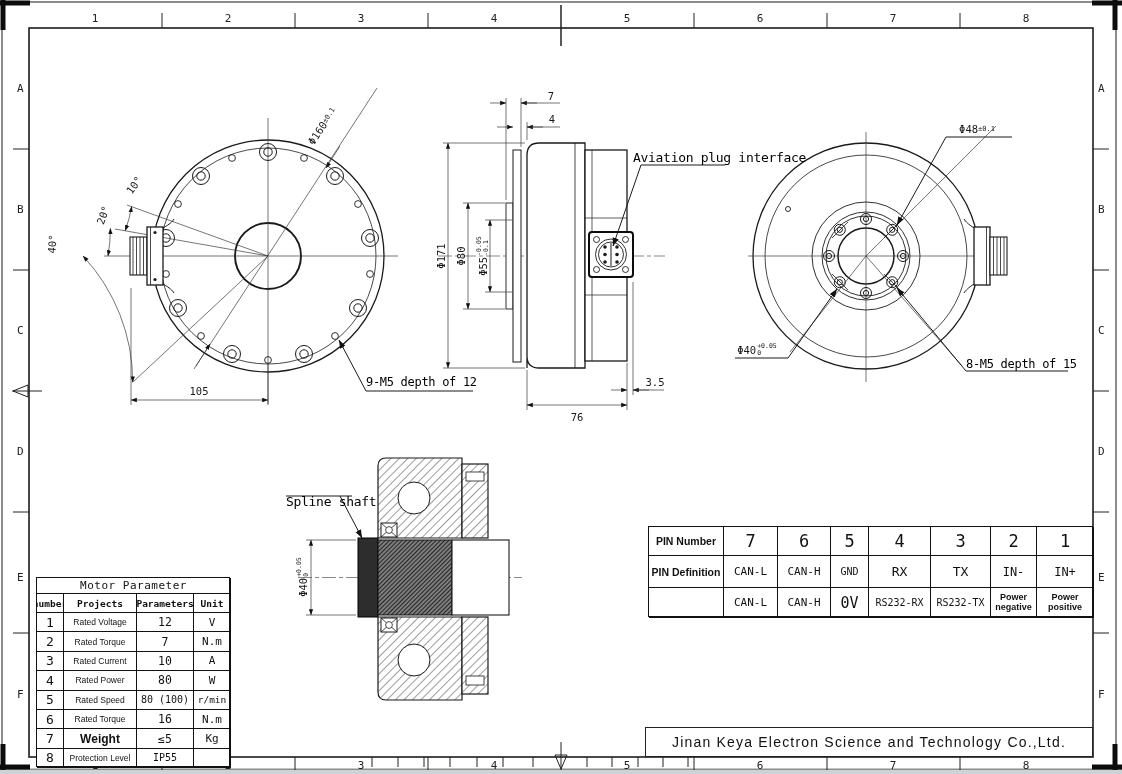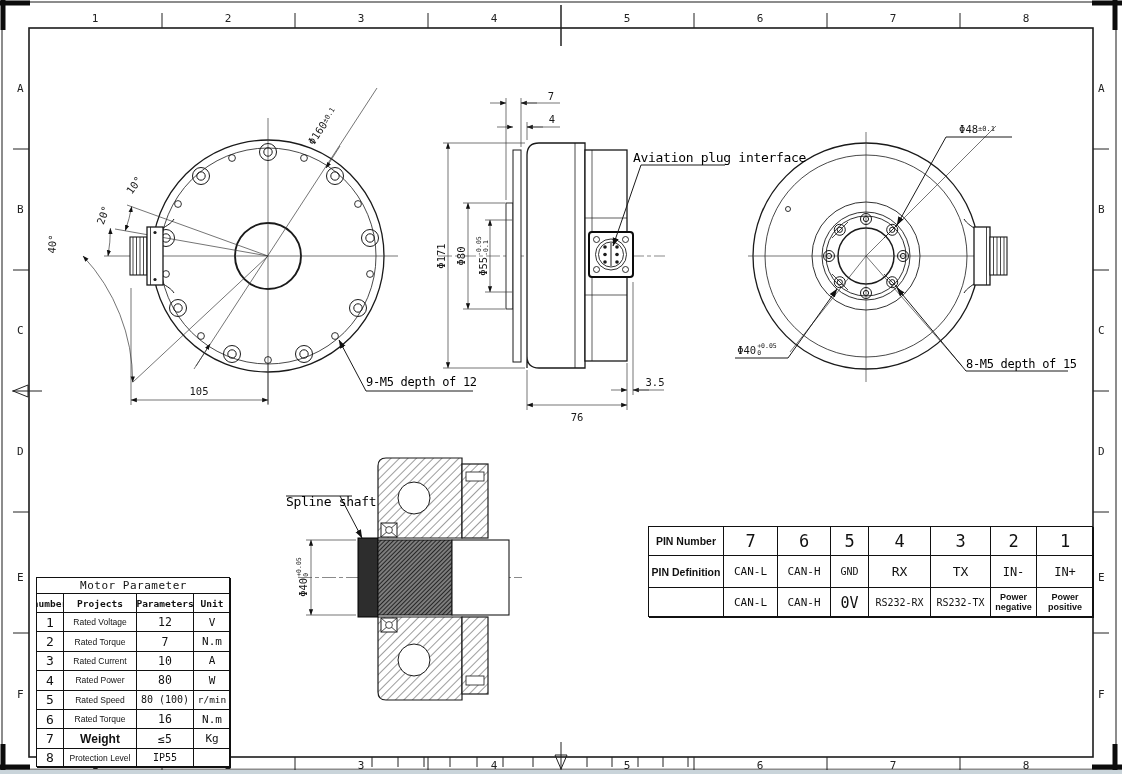--- a/index.html
+++ b/index.html
@@ -587,15 +587,16 @@
   <div class="c"></div>
   <div class="c pd">CAN-L</div>
   <div class="c pd">CAN-H</div>
   <div class="c pd zv">0V</div>
   <div class="c pd sm">RS232-RX</div>
   <div class="c pd sm">RS232-TX</div>
   <div class="c pw">Power negative</div>
   <div class="c pw">Power positive</div>
 </div>
 
+<div class="company">Jinan Keya Electron Science and Technology Co.,Ltd.</div>
 
 <div class="bottomstrip"></div>
 </div>
 
 </body></html>

